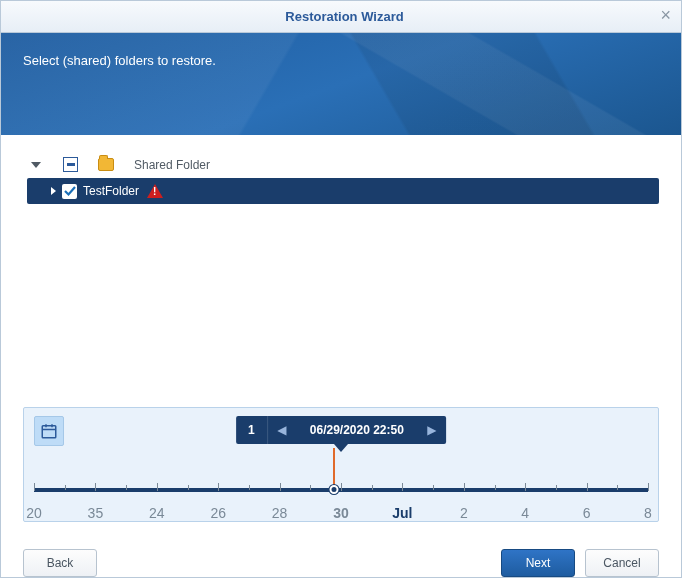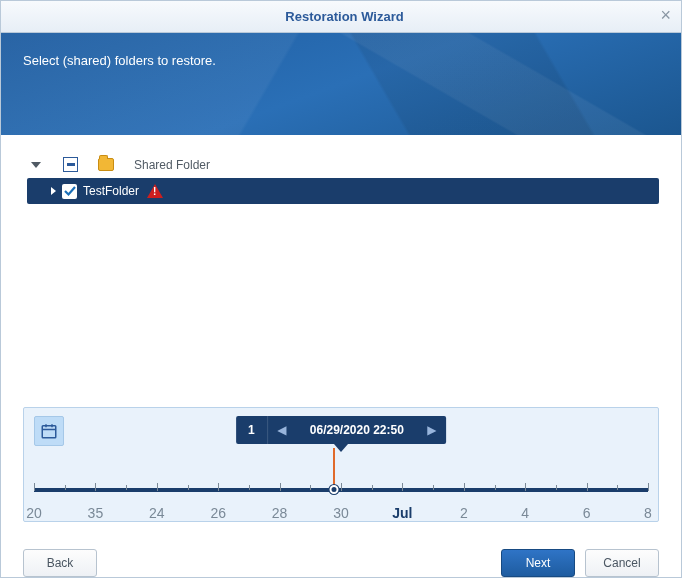--- a/index.html
+++ b/index.html
@@ -165,21 +165,21 @@
         <div class="axis-tick" style="left: 25%; height: 5px; top: 5px;"></div>
         <div class="axis-label" style="left: 20%;">24</div>
         <div class="axis-tick" style="left: 30%;"></div>
         <div class="axis-tick" style="left: 35%; height: 5px; top: 5px;"></div>
         <div class="axis-label" style="left: 30%;">26</div>
         <div class="axis-tick" style="left: 40%;"></div>
         <div class="axis-tick" style="left: 45%; height: 5px; top: 5px;"></div>
         <div class="axis-label" style="left: 40%;">28</div>
         <div class="axis-tick" style="left: 50%;"></div>
         <div class="axis-tick" style="left: 55%; height: 5px; top: 5px;"></div>
-        <div class="axis-label" style="left: 50%;">30</div>
+        <div class="axis-label" style="left: 50%; font-weight: bold;">30</div>
         <div class="axis-tick" style="left: 60%;"></div>
         <div class="axis-tick" style="left: 65%; height: 5px; top: 5px;"></div>
         <div class="axis-label bold" style="left: 60%;">Jul</div>
         <div class="axis-tick" style="left: 70%;"></div>
         <div class="axis-tick" style="left: 75%; height: 5px; top: 5px;"></div>
         <div class="axis-label" style="left: 70%;">2</div>
         <div class="axis-tick" style="left: 80%;"></div>
         <div class="axis-tick" style="left: 85%; height: 5px; top: 5px;"></div>
         <div class="axis-label" style="left: 80%;">4</div>
         <div class="axis-tick" style="left: 90%;"></div>

